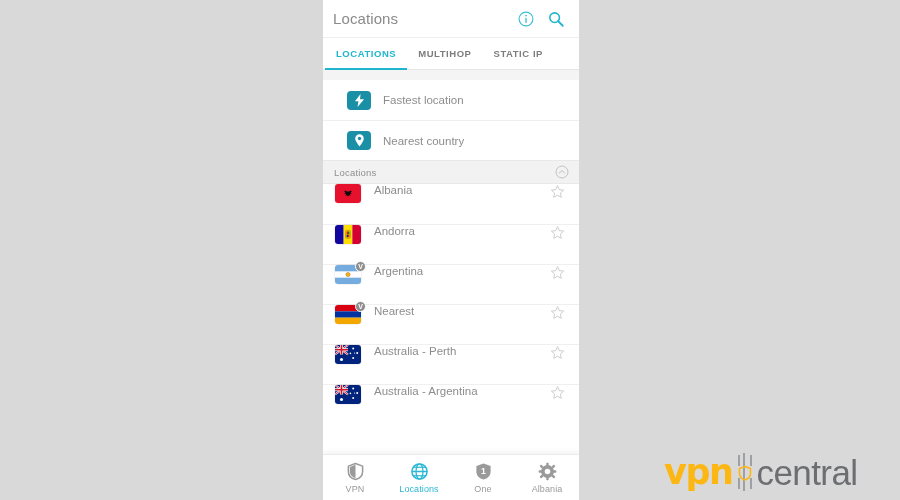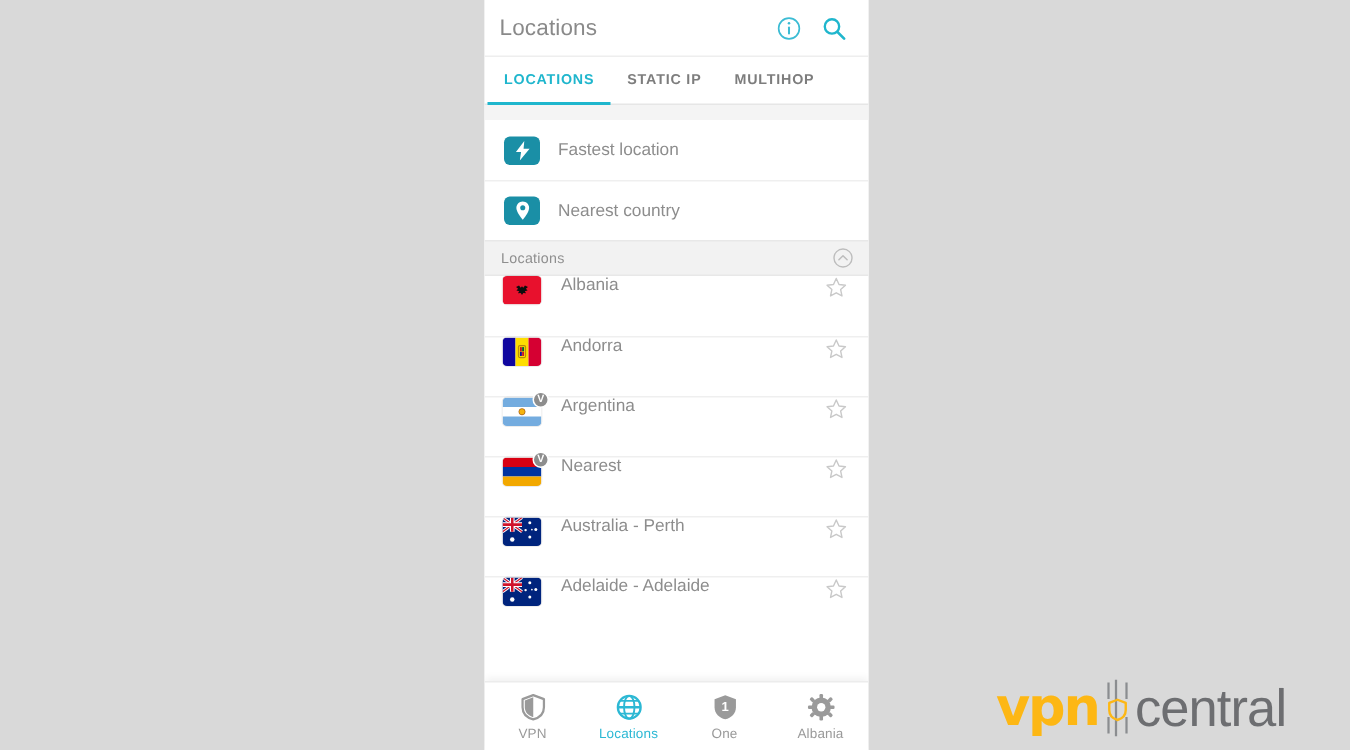--- a/index.html
+++ b/index.html
@@ -54,21 +54,21 @@
 
   
   .body-scroll {
     flex: 1 1 auto; overflow: hidden; background: #ffffff; position: relative;
   }
   .gap-strip { height: 10px; background: #f4f4f4; }
 
   
   .quick-row {
     height: 40px; display: flex; align-items: center;
-    padding: 0 13px; background: #fff; cursor: pointer;
+    padding: 0 24px; background: #fff; cursor: pointer;
   }
   .quick-row + .quick-row { border-top: 1px solid #efefef; }
   .q-badge {
     width: 24px; height: 19px; border-radius: 4px; background: #1a8fa6;
     display: flex; align-items: center; justify-content: center;
     flex: 0 0 24px;
   }
   .q-label { margin-left: 12px; font-size: 11.5px; color: #8d8d8d; }
 
   
@@ -156,22 +156,22 @@
         </svg>
         <svg class="icon-btn" viewBox="0 0 24 24">
           <circle cx="10.2" cy="10.2" r="6.4" fill="none" stroke="#1fb6cd" stroke-width="2.1"></circle>
           <line x1="15.0" y1="15.0" x2="21" y2="21" stroke="#1fb6cd" stroke-width="2.4" stroke-linecap="round"></line>
         </svg>
       </div>
     </div>
 
     <div class="tabs">
       <div class="tab active">LOCATIONS</div>
+      <div class="tab">MULTIHOP</div>
       <div class="tab">STATIC IP</div>
-      <div class="tab">MULTIHOP</div>
     </div>
 
     <div class="body-scroll">
 
       <div class="gap-strip"></div>
 
       <div class="quick-row">
         <div class="q-badge">
           <svg width="11" height="13" viewBox="0 0 11 14">
             <polygon points="6.6,0 0.6,7.9 4.3,7.9 3.4,14 10.4,5.6 6.1,5.6" fill="#ffffff"></polygon>
@@ -319,21 +319,21 @@
                 <circle cx="6.5" cy="14.6" r="1.5"></circle>
                 <circle cx="18.2" cy="3.5" r="1.0"></circle>
                 <circle cx="22.2" cy="8.0" r="1.0"></circle>
                 <circle cx="18.2" cy="13.0" r="1.0"></circle>
                 <circle cx="15.4" cy="8.4" r="0.8"></circle>
                 <circle cx="19.6" cy="8.1" r="0.55"></circle>
               </g>
             </svg>
           </span>
         </div>
-        <div class="c-name">Adelaide - Adelaide</div>
+        <div class="c-name">Australia - Argentina</div>
         <svg class="star" viewBox="0 0 24 24">
           <polygon points="12,2.6 14.95,9 21.8,9.8 16.7,14.5 18.1,21.3 12,17.9 5.9,21.3 7.3,14.5 2.2,9.8 9.05,9" fill="none" stroke="#c9c9c9" stroke-width="1.5" stroke-linejoin="round"></polygon>
         </svg>
       </div>
 
     </div>
 
     <div class="bottom-nav">
 
       <div class="nav-item">

